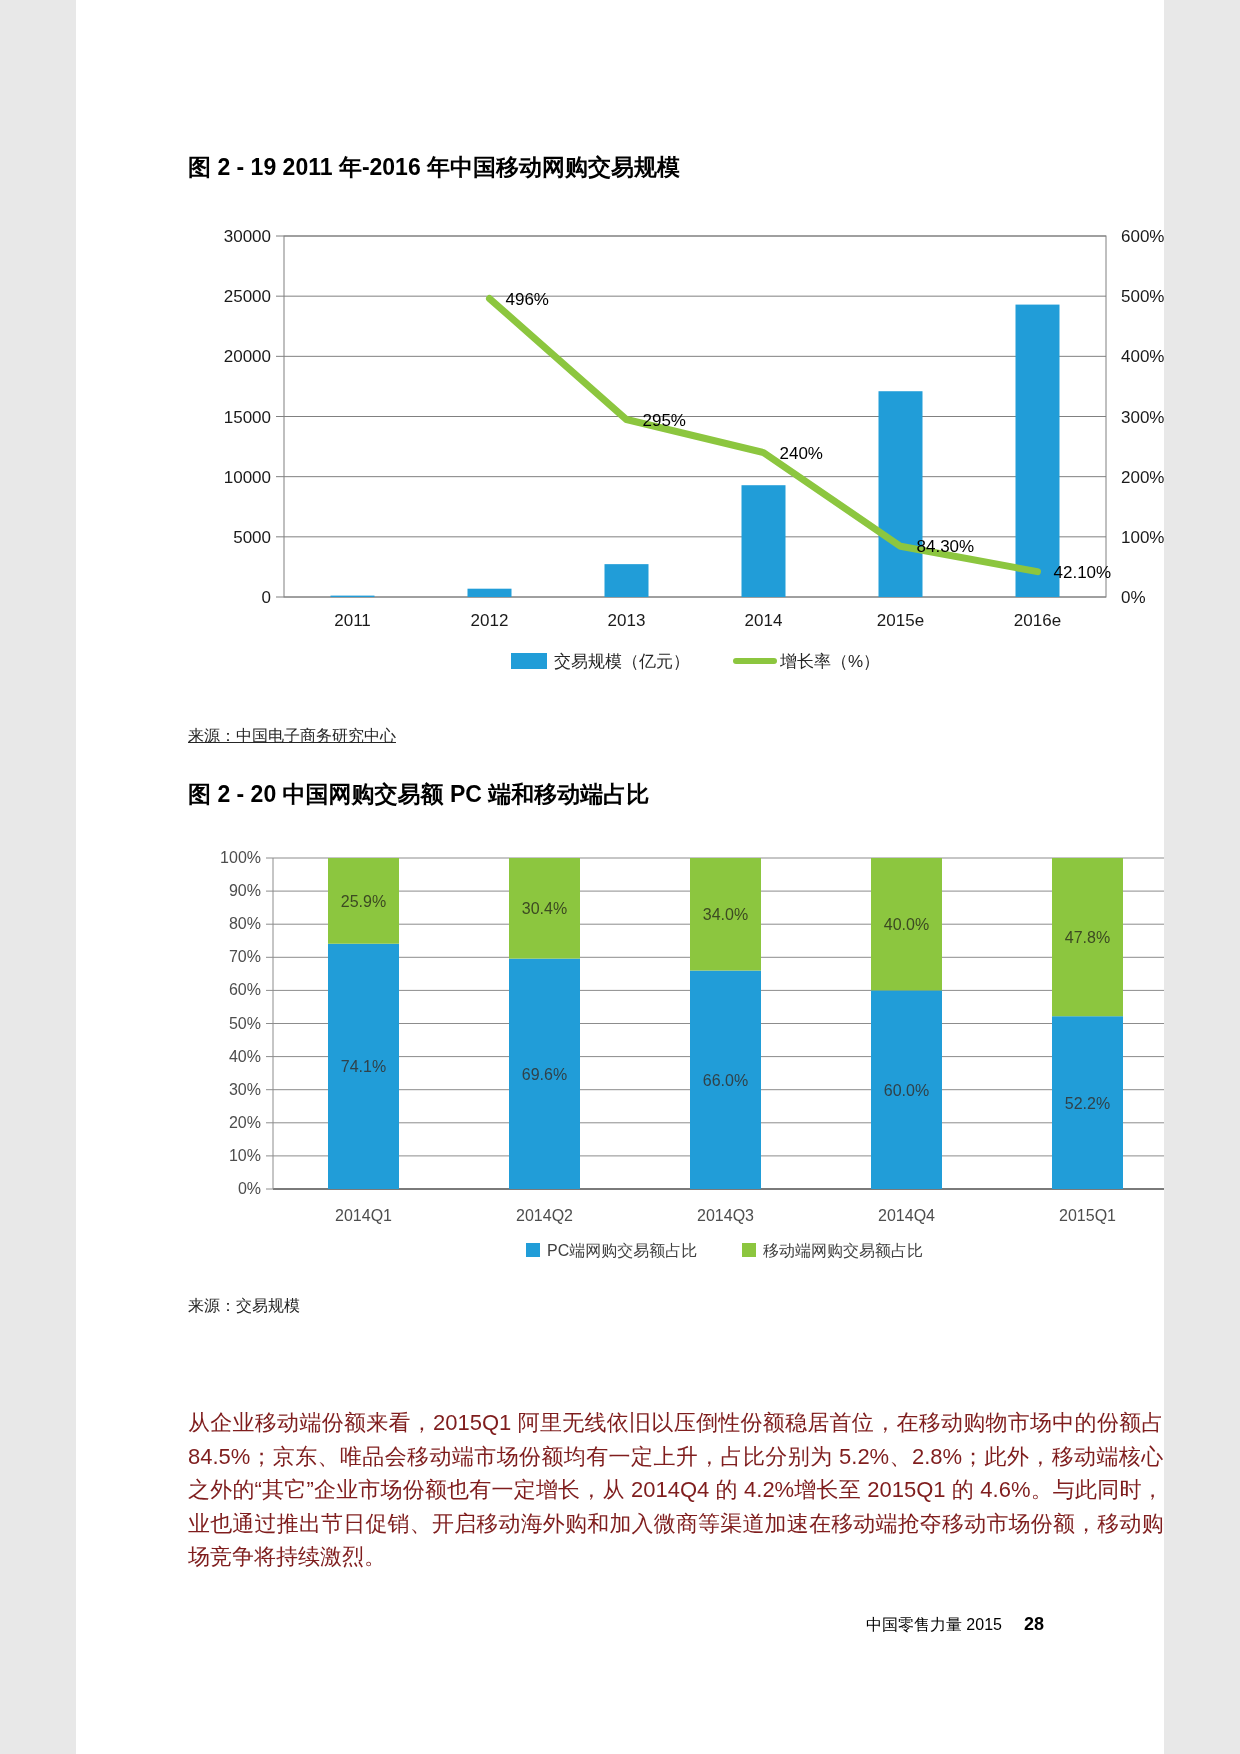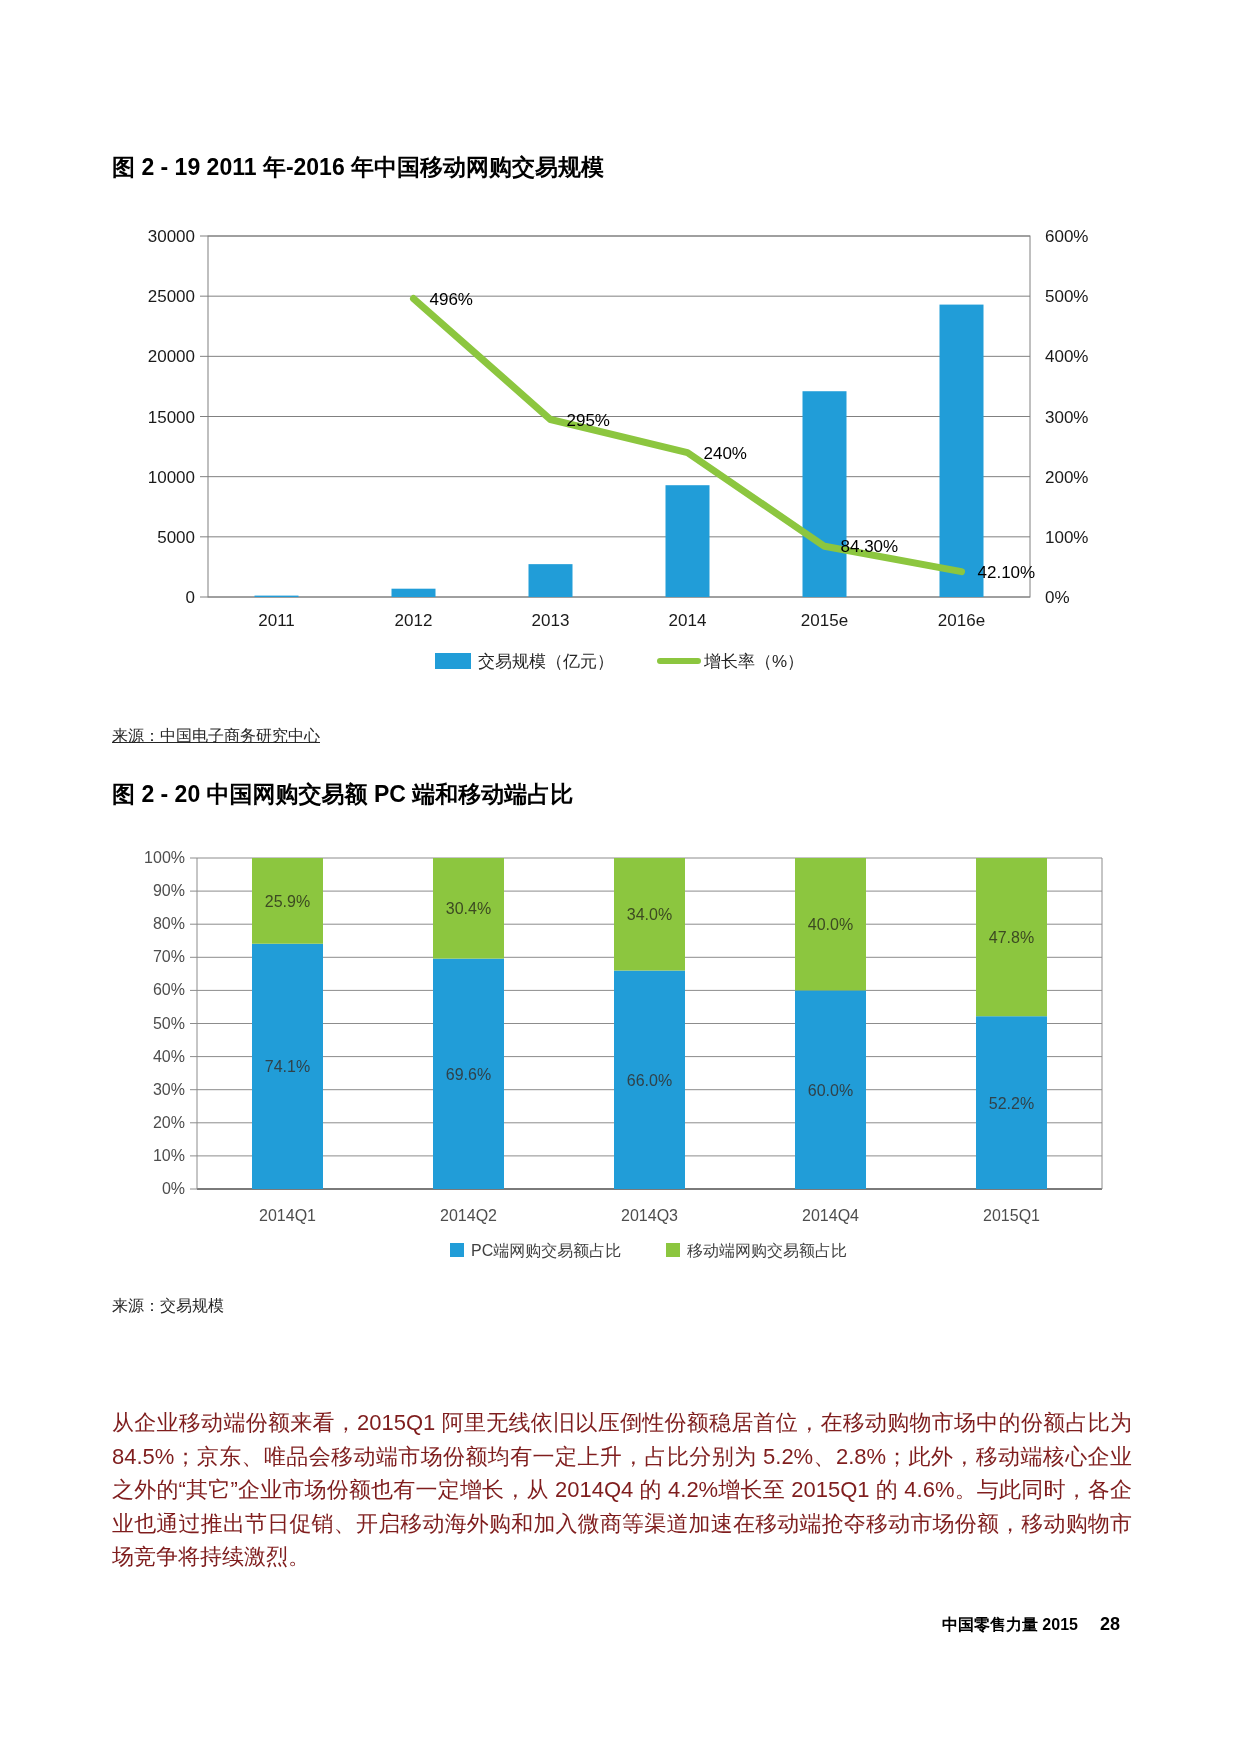--- a/index.html
+++ b/index.html
@@ -1,36 +1,36 @@
 <!DOCTYPE html>
 <html><head>
 <meta charset="utf-8">
 <style>
   html,body{margin:0;padding:0;background:#e8e8e8;}
   .page{
-    position:relative;width:1240px;height:1754px;background:#ffffff;
+    position:relative;width:1088px;height:1754px;background:#ffffff;
     margin:0 auto;font-family:"Liberation Sans","DejaVu Sans",sans-serif;color:#1a1a1a;
     overflow:hidden;
   }
   .fig-title{position:absolute;left:112px;margin:0;font-size:23px;font-weight:bold;color:#000;}
   .t1{top:152px;}
   .t2{top:779px;}
   .chart{position:absolute;overflow:visible;}
   .chart1{left:140px;top:222px;width:960px;height:460px;}
   .chart2{left:100px;top:843px;width:1040px;height:430px;}
   .source{position:absolute;left:112px;margin:0;font-size:16px;color:#262626;}
   .s1{top:726px;text-decoration:underline;}
   .s2{top:1296px;}
   .section-heading{position:absolute;left:112px;top:1348px;margin:0;font-size:23px;font-weight:bold;color:#000;}
   .body-text{
     position:absolute;left:112px;top:1406px;width:1020px;margin:0;
     font-size:22px;line-height:33.6px;text-align:justify;text-align-last:left;color:#7f1d1d;
   }
   .footer{position:absolute;top:1614px;right:120px;white-space:nowrap;}
-  .footer-title{font-weight:bold;font-size:16px;color:#000;}
+  .footer-title{font-weight:normal;font-size:16px;color:#000;}
   .footer-page{font-weight:bold;font-size:18px;color:#000;margin-left:22px;}
   svg text{font-family:"Liberation Sans","DejaVu Sans",sans-serif;}
 </style>
 </head>
 <body>
 
 <div class="page">
   <h3 class="fig-title t1">图 2 - 19 2011 年-2016 年中国移动网购交易规模</h3>
   <svg id="chart1" class="chart chart1" viewBox="0 0 960 460">
       <line x1="68" y1="375" x2="890" y2="375" stroke="#808080" stroke-width="1"></line>

